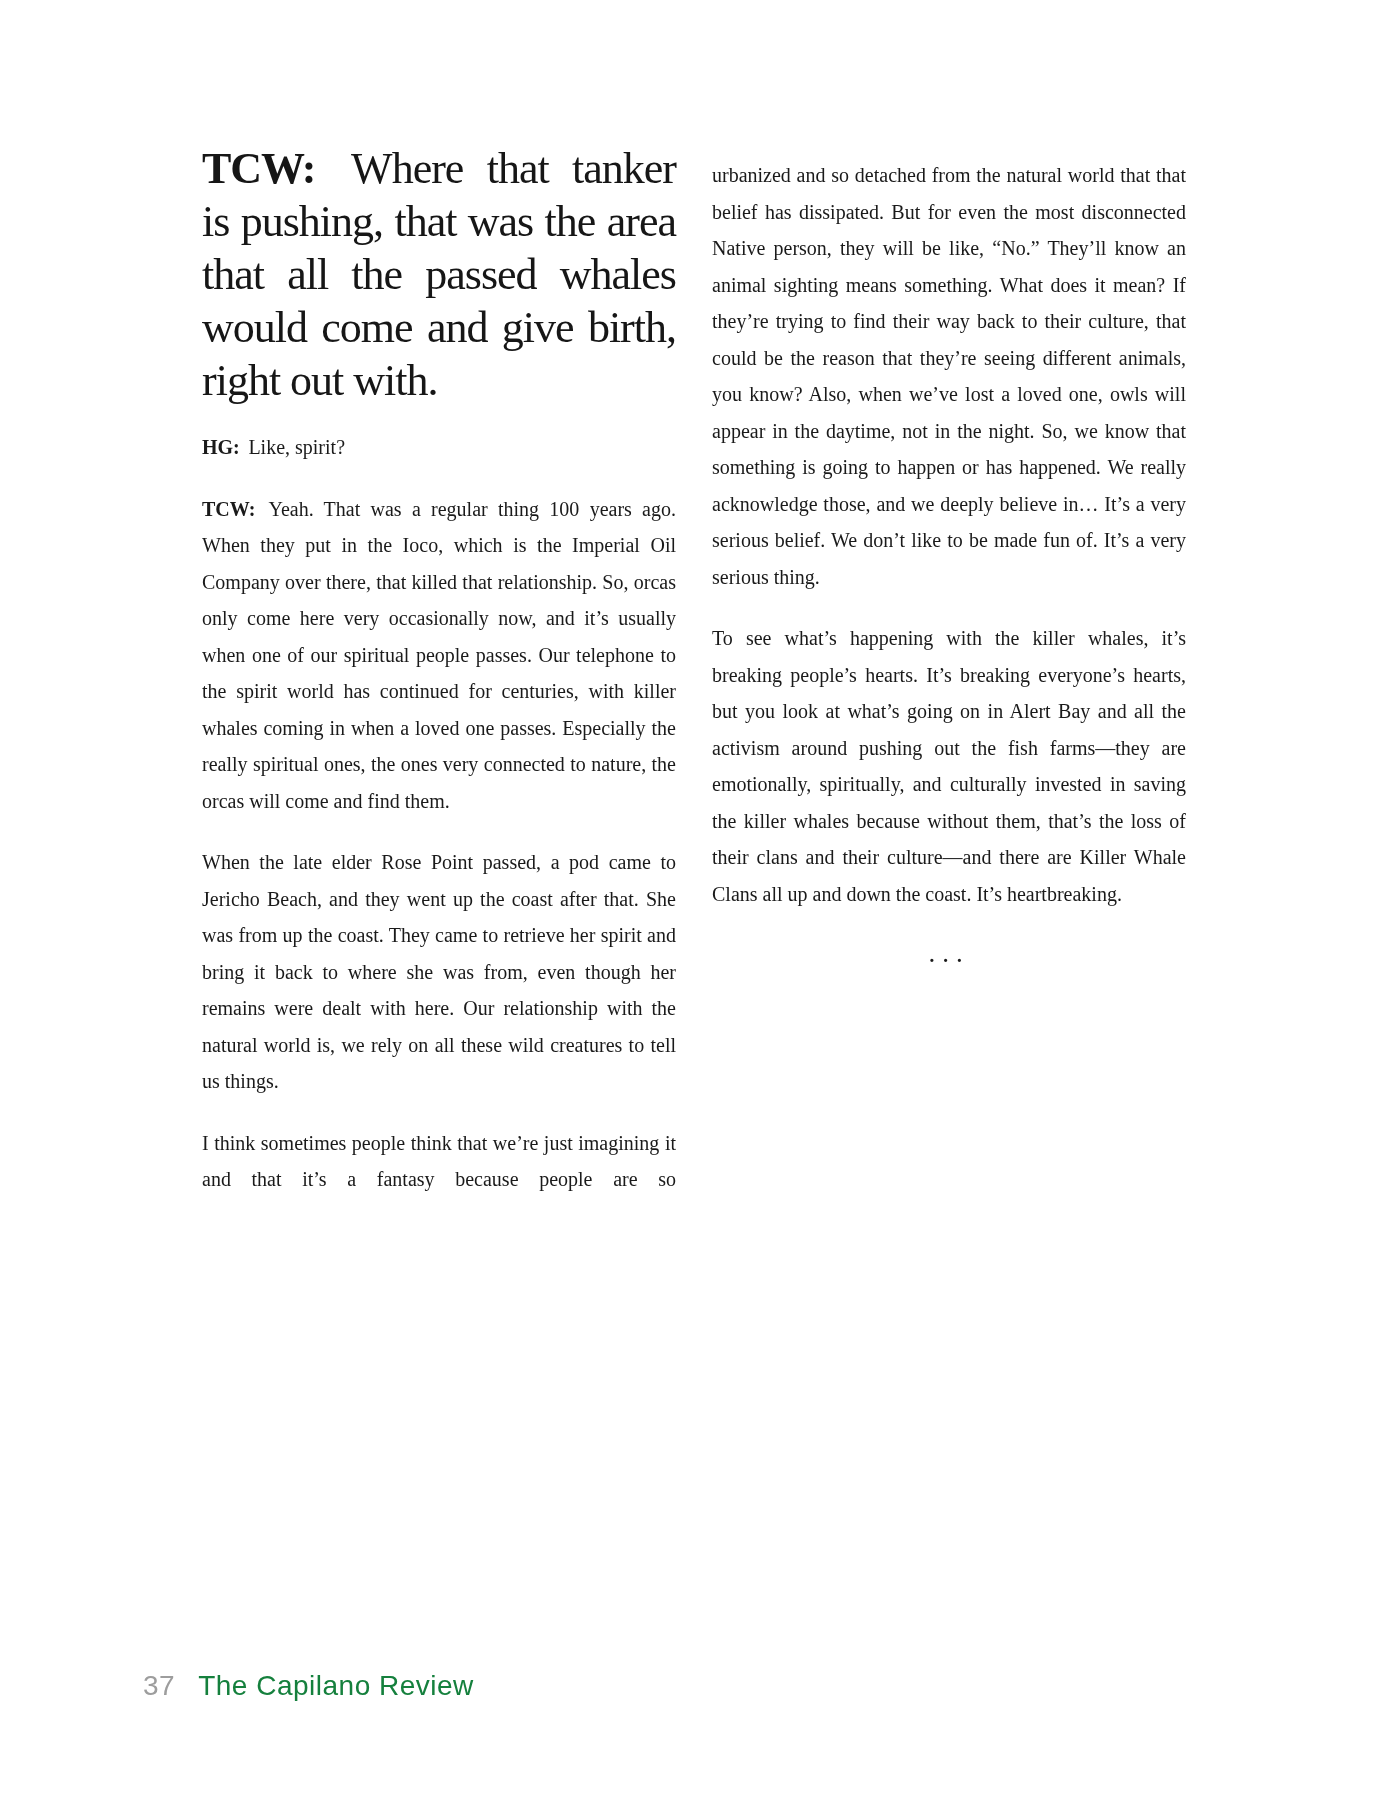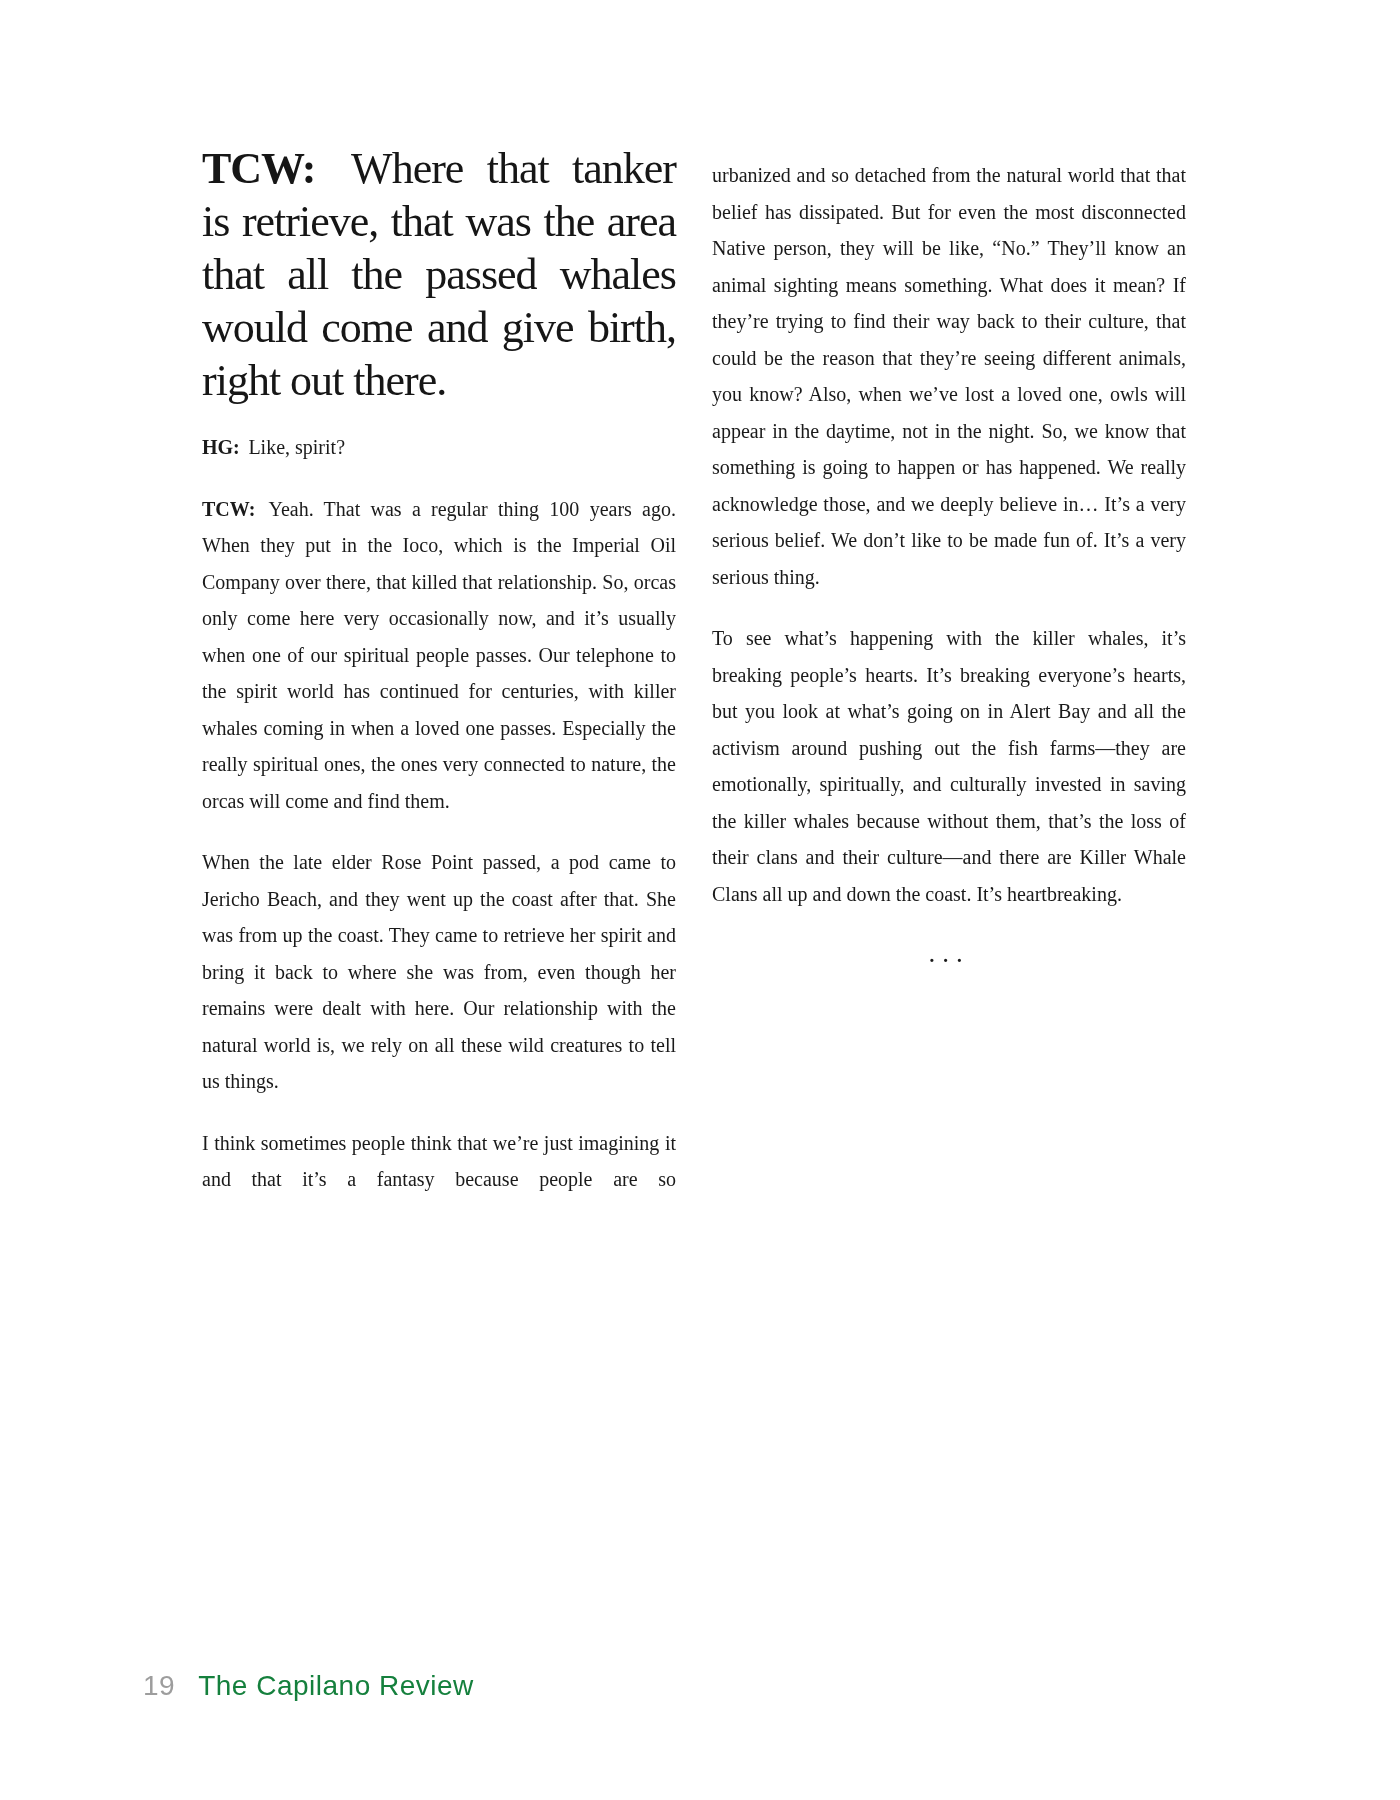--- a/index.html
+++ b/index.html
@@ -108,24 +108,24 @@
 <body>
 
 <div class="page">
 
   <div class="columns">
 
     <div class="col col-left">
 
       <div class="pull-quote">
         <div class="pq-line"><b class="pq-label">TCW:</b><span> Where that tanker</span></div>
-        <div class="pq-line">is retrieve, that was the area</div>
+        <div class="pq-line">is pushing, that was the area</div>
         <div class="pq-line">that all the passed whales</div>
         <div class="pq-line">would come and give birth,</div>
-        <div class="pq-line last">right out there.</div>
+        <div class="pq-line last">right out with.</div>
       </div>
 
       <p class="para single-line"><b class="speaker">HG:</b><span> Like, spirit?</span></p>
 
       <p class="para"><b class="speaker">TCW:</b><span> Yeah. That was a regular thing 100 years ago. When they put in the Ioco, which is the Imperial Oil Company over there, that killed that relationship. So, orcas only come here very occasionally now, and it’s usually when one of our spiritual people passes. Our telephone to the spirit world has continued for centuries, with killer whales coming in when a loved one passes. Especially the really spiritual ones, the ones very connected to nature, the orcas will come and find them.</span></p>
 
       <p class="para">When the late elder Rose Point passed, a pod came to Jericho Beach, and they went up the coast after that. She was from up the coast. They came to retrieve her spirit and bring it back to where she was from, even though her remains were dealt with here. Our relationship with the natural world is, we rely on all these wild creatures to tell us things.</p>
 
       <p class="para continues">I think sometimes people think that we’re just imagining it and that it’s a fantasy because people are so</p>
 
@@ -137,16 +137,16 @@
 
       <p class="para">To see what’s happening with the killer whales, it’s breaking people’s hearts. It’s breaking everyone’s hearts, but you look at what’s going on in Alert Bay and all the activism around pushing out the fish farms—they are emotionally, spiritually, and culturally invested in saving the killer whales because without them, that’s the loss of their clans and their culture—and there are Killer Whale Clans all up and down the coast. It’s heartbreaking.</p>
 
       <div class="separator">...</div>
 
     </div>
 
   </div>
 
   <div class="footer">
-    <span class="num">19</span><span class="pub">The Capilano Review</span>
+    <span class="num">37</span><span class="pub">The Capilano Review</span>
   </div>
 
 </div>
 
 </body></html>

